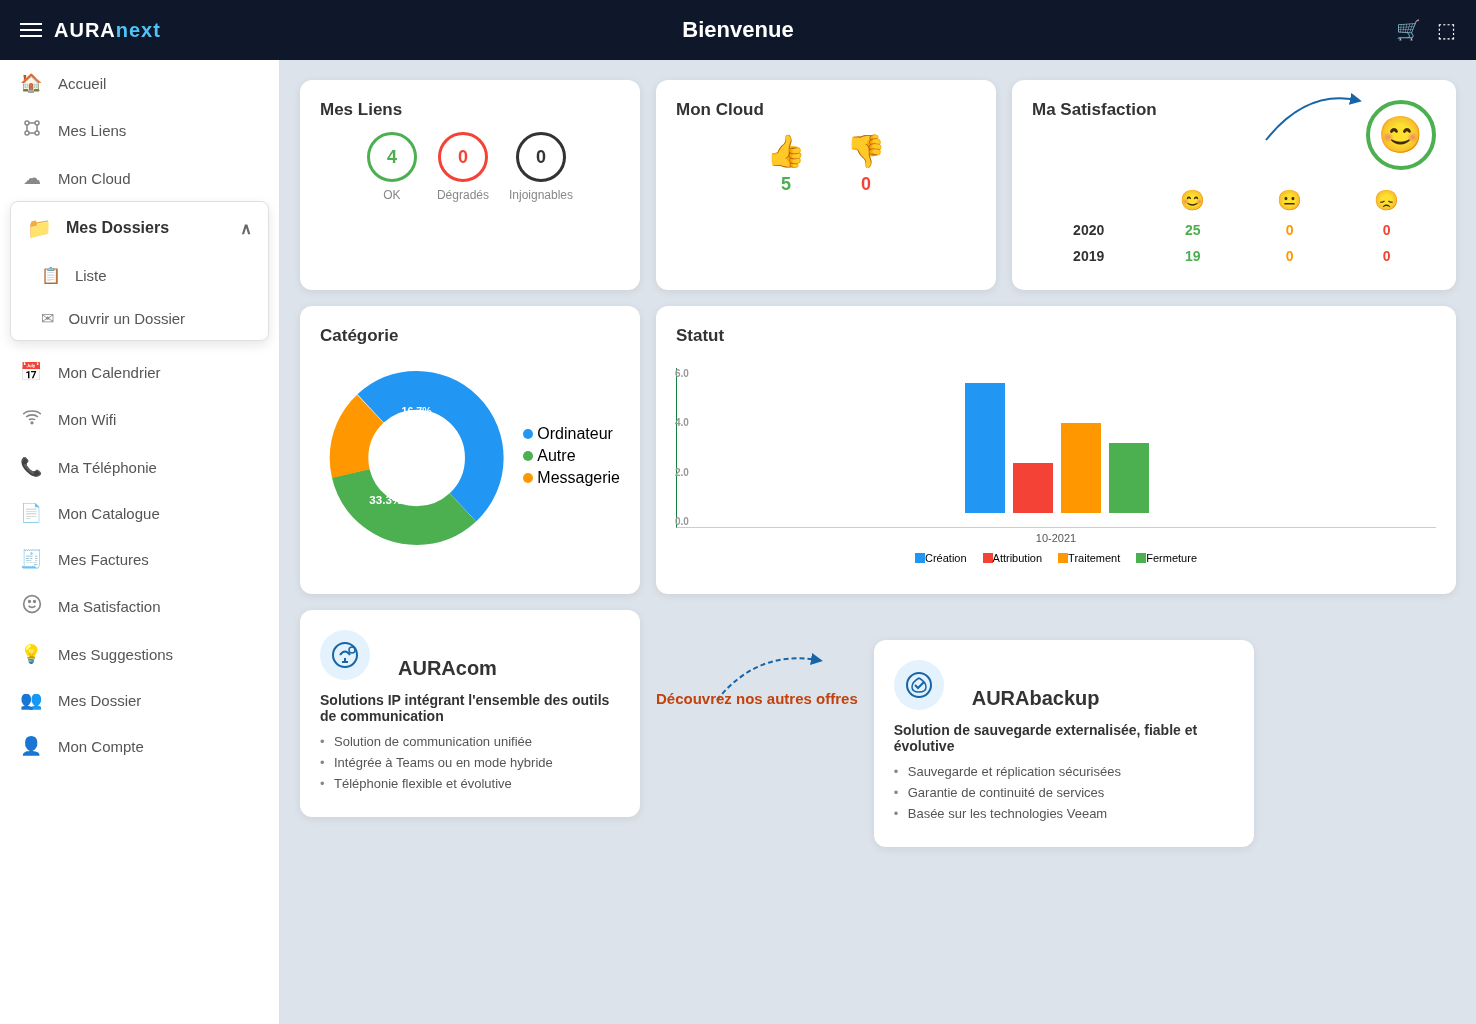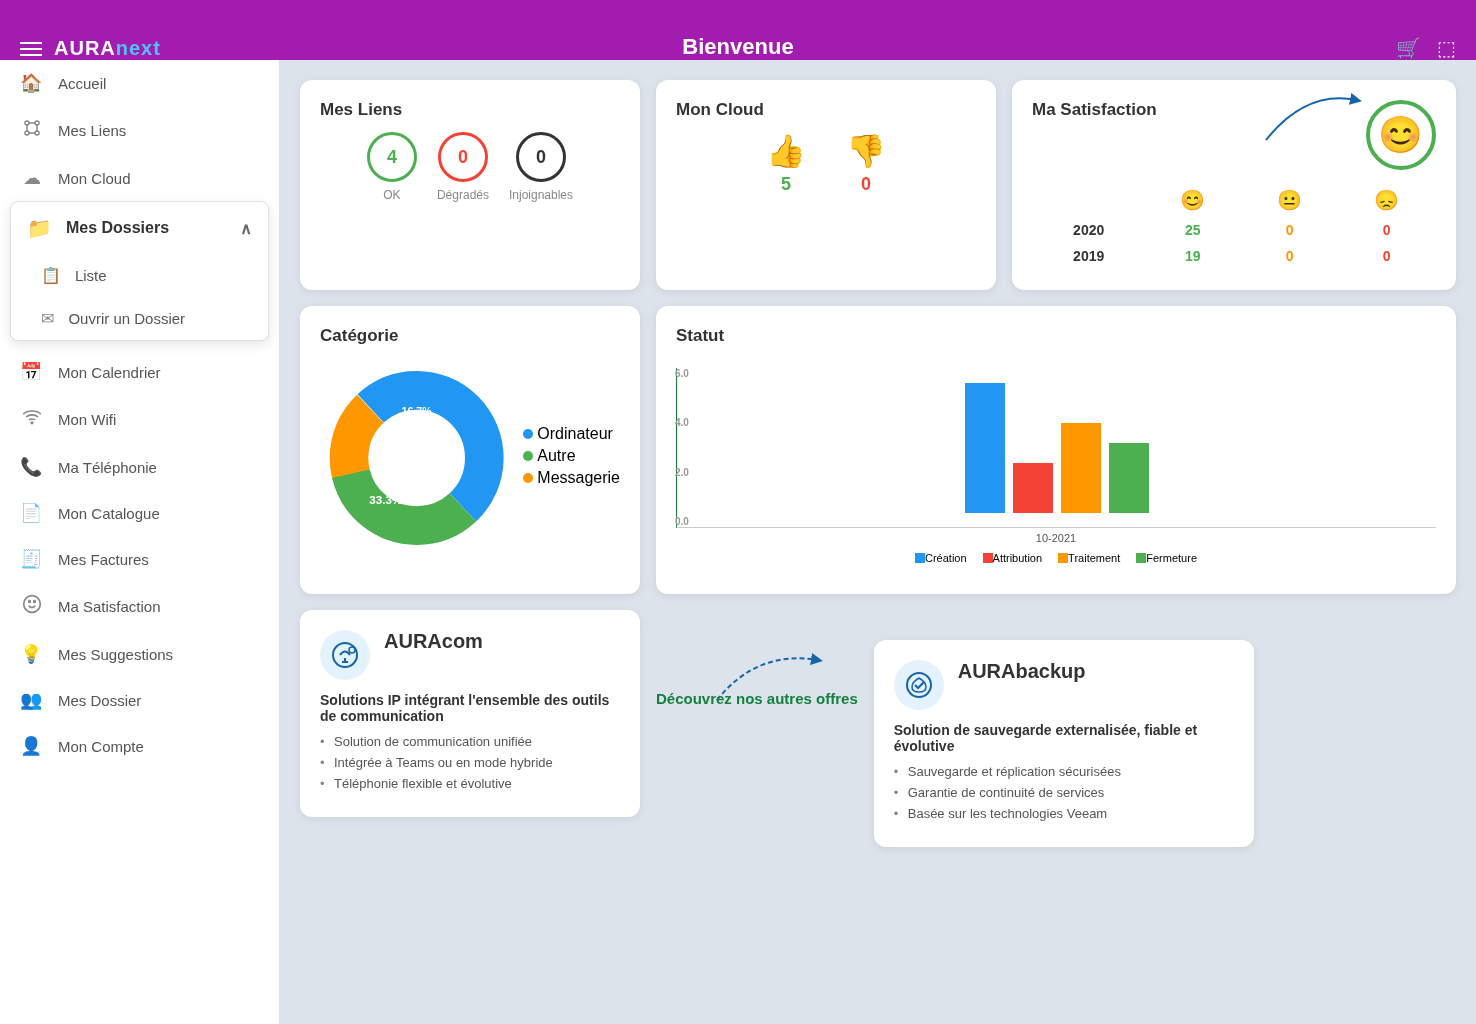--- a/index.html
+++ b/index.html
@@ -1,23 +1,23 @@
 <!DOCTYPE html>
 <html><head>
   <meta charset="utf-8">
   <style>
     * { box-sizing: border-box; margin: 0; padding: 0; }
     body { font-family: 'Segoe UI', Arial, sans-serif; background: #e8edf2; width: 1476px; height: 1024px; overflow: hidden; }
 
     
     .header {
-      background: #a21caf;
+      background: #0f172a;
       height: 60px;
       display: flex;
-      align-items: flex-end;
+      align-items: center;
       justify-content: space-between;
       padding: 0 20px;
       color: white;
     }
     .header-left { display: flex; align-items: center; gap: 12px; }
     .hamburger { display: flex; flex-direction: column; gap: 4px; cursor: pointer; }
     .hamburger span { width: 22px; height: 2px; background: white; display: block; }
     .logo { display: flex; align-items: center; }
     .logo-text { color: white; font-size: 20px; font-weight: bold; letter-spacing: 1px; }
     .logo-text span { color: #4fc3f7; }
@@ -200,21 +200,21 @@
       margin-top: 8px;
       font-size: 11px;
       justify-content: center;
     }
     .bar-legend-item { display: flex; align-items: center; }
     .bar-legend-dot { width: 10px; height: 10px; }
     .bar-x-label { text-align: center; font-size: 11px; color: #555; margin-top: 4px; }
 
     
     .aura-card { border-radius: 12px; background: white; padding: 20px; box-shadow: 0 2px 8px rgba(0,0,0,0.08); }
-    .aura-header { display: flex; align-items: flex-start; gap: 14px; margin-bottom: 12px; }
+    .aura-header { display: flex; align-items: flex-end; gap: 28px; margin-bottom: 12px; }
     .aura-logo {
       width: 50px; height: 50px;
       border-radius: 50%;
       background: #e3f2fd;
       display: flex; align-items: center; justify-content: center;
       font-size: 22px;
       color: #1565a8;
     }
     .aura-name { font-size: 20px; font-weight: bold; color: #333; }
     .aura-desc { font-size: 14px; font-weight: 600; color: #333; margin-bottom: 10px; }
@@ -530,21 +530,21 @@
 
         <div style="position:relative; display:flex; flex-direction:column; align-items:center; margin-top:20px;">
           <svg width="200" height="80" viewBox="0 0 200 80">
             <path d="M 60 70 Q 100 20 160 30" stroke="#1565a8" stroke-width="2" fill="none" stroke-dasharray="5,3" marker-end="url(#arr2)"></path>
             <defs>
               <marker id="arr2" markerWidth="6" markerHeight="6" refX="3" refY="3" orient="auto">
                 <path d="M0,0 L0,6 L6,3 Z" fill="#1565a8"></path>
               </marker>
             </defs>
           </svg>
-          <span style="color:#15803d;font-size:15px;font-weight:bold;white-space:nowrap;margin-top:-20px;">Découvrez nos autres offres</span>
+          <span style="color:#c2410c;font-size:15px;font-weight:bold;white-space:nowrap;margin-top:-20px;">Découvrez nos autres offres</span>
         </div>
 
         <div class="aura-card" style="width:380px; margin-top:30px;">
           <div class="aura-header">
             <div class="aura-logo">
               <svg width="30" height="30" viewBox="0 0 30 30" fill="none">
                 <circle cx="15" cy="15" r="12" stroke="#1565a8" stroke-width="2"></circle>
                 <path d="M15 8 Q22 12 22 17 Q22 22 15 22 Q8 22 8 17 Q8 12 15 8" stroke="#1565a8" stroke-width="1.5" fill="none"></path>
                 <path d="M11 15 L14 18 L20 12" stroke="#1565a8" stroke-width="2" fill="none"></path>
               </svg>

